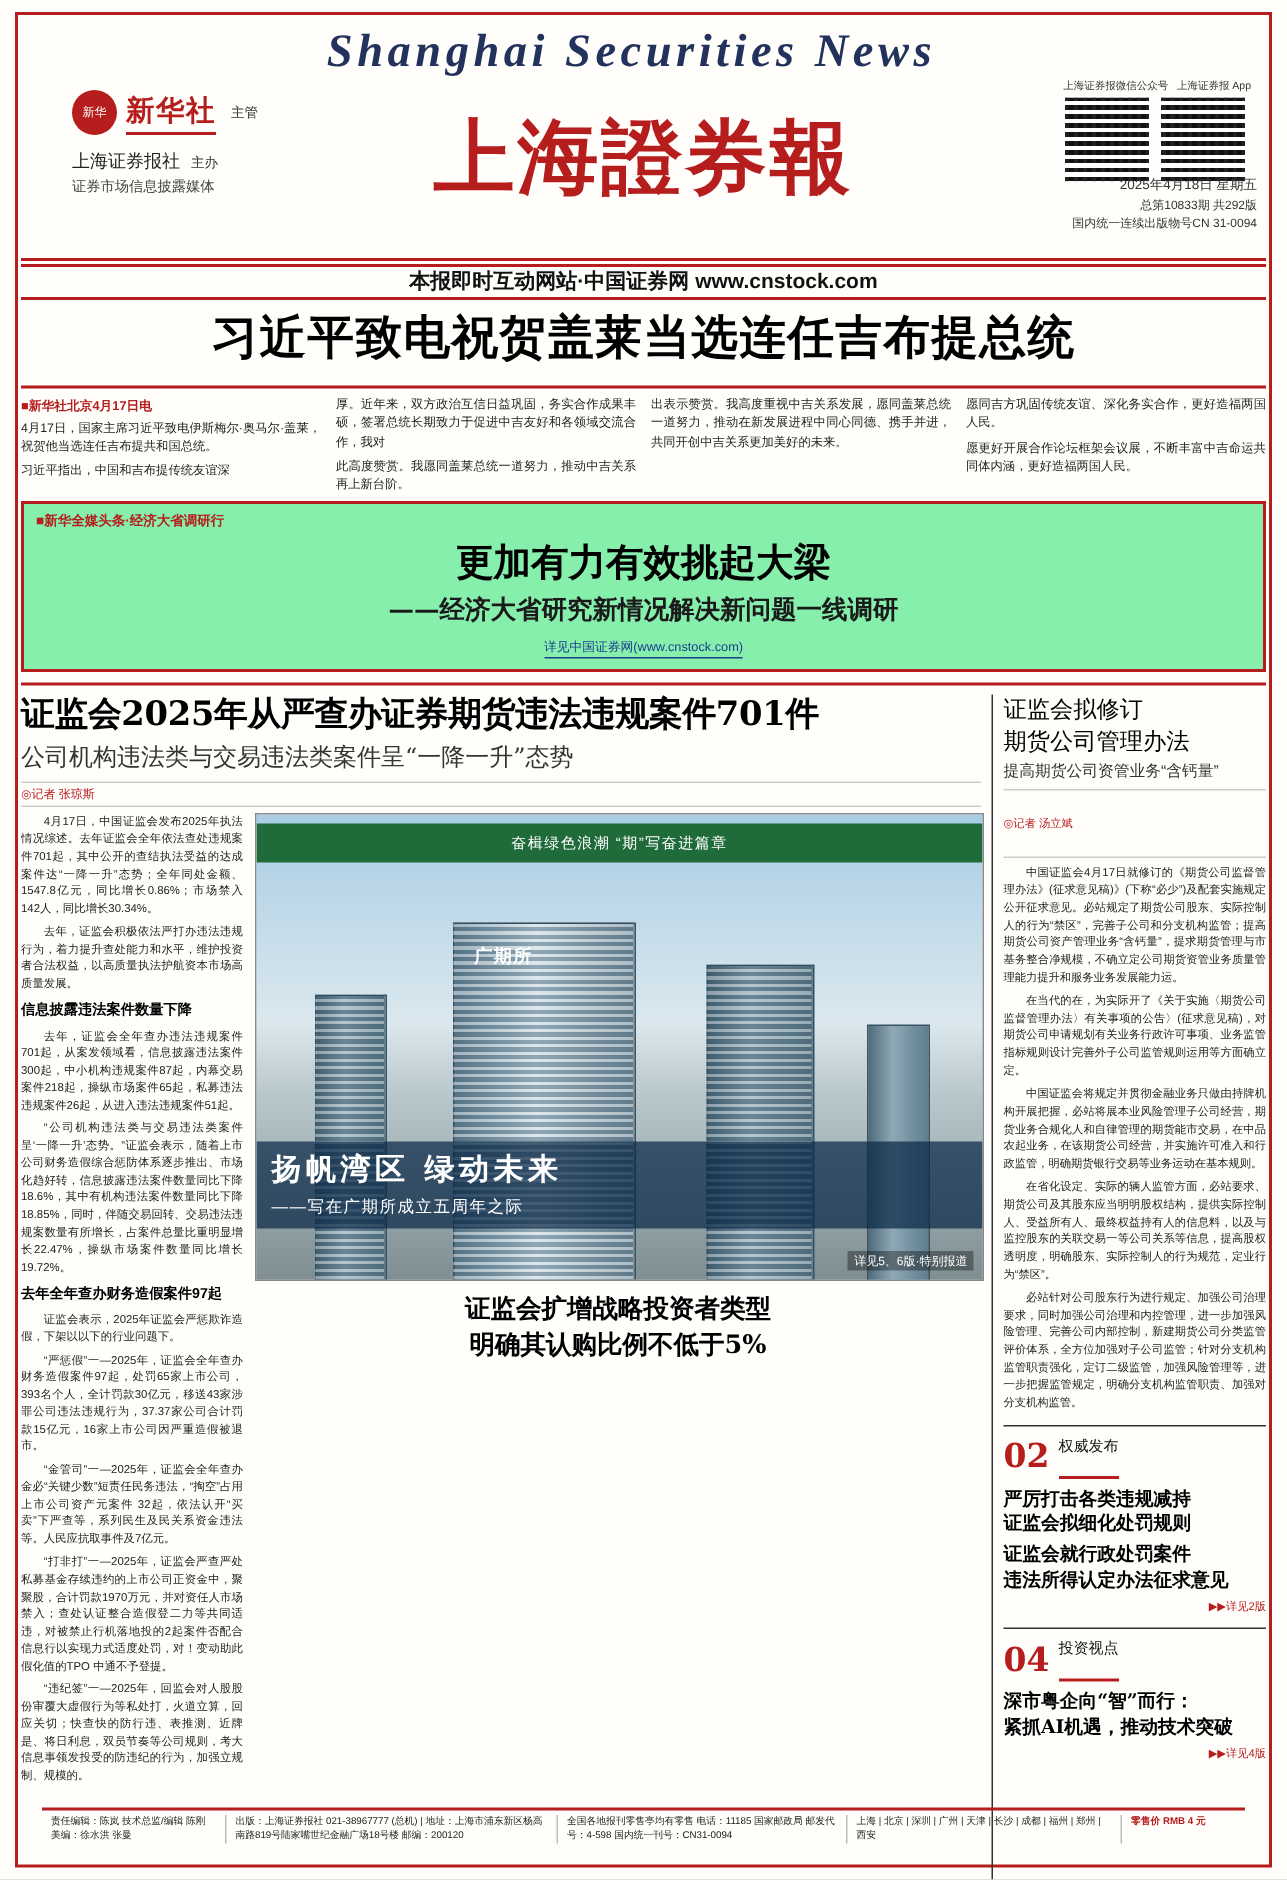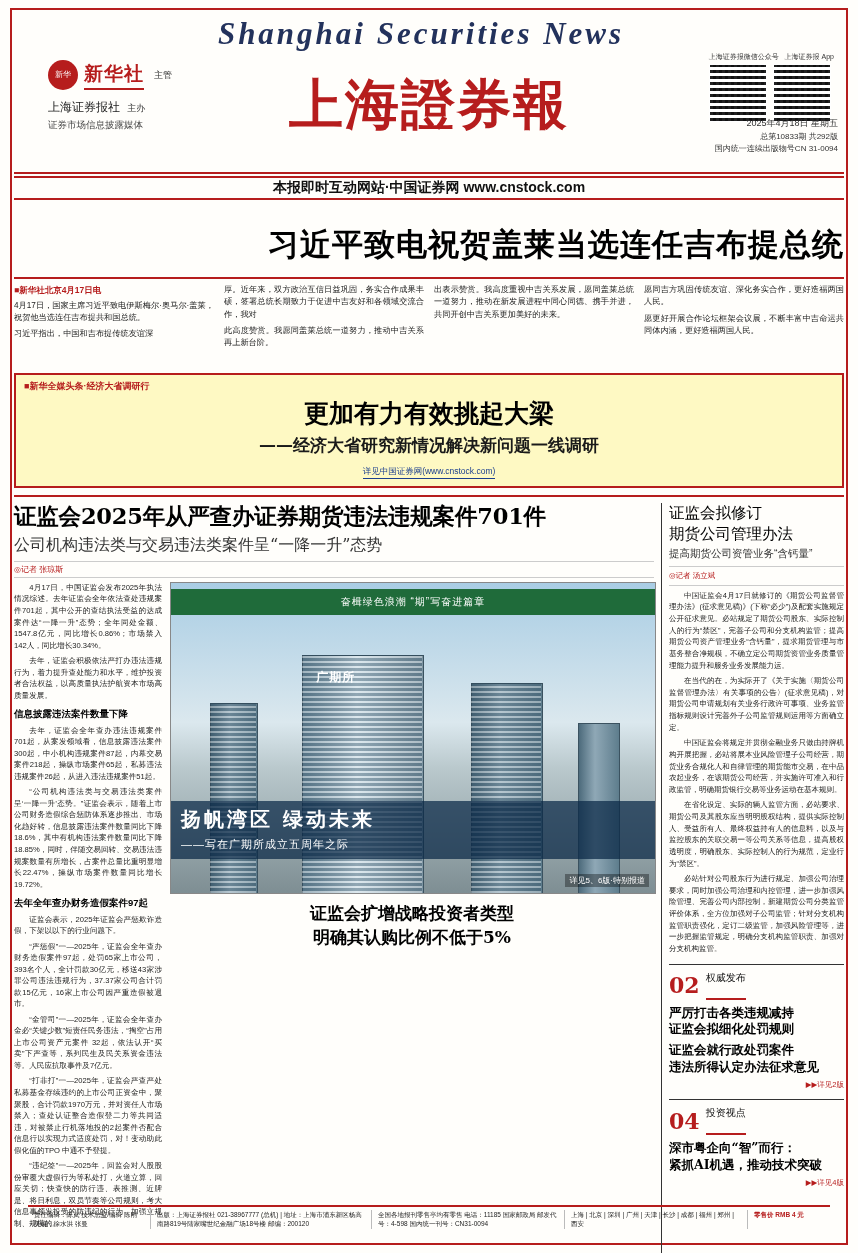--- a/index.html
+++ b/index.html
@@ -31,30 +31,30 @@
     repeating-linear-gradient(0deg,#111 0 3px,#fff 3px 6px),
     repeating-linear-gradient(90deg,#111 0 3px,transparent 3px 6px);
     background-blend-mode:screen;border:1px solid #fff;}
   .qr-wrap{display:flex;gap:6px;}
   .date-block{position:absolute;right:6px;top:105px;text-align:right;font-size:8px;color:#333;line-height:1.55;}
   .date-block .d1{font-size:9px;}
   .banner{height:20px;border-top:2px solid #b61d1d;border-bottom:2px solid #b61d1d;display:flex;
     align-items:center;justify-content:center;font-size:14px;font-weight:bold;color:#111;margin-top:2px;}
 
   
-  .lead{padding:24px 0 4px;text-align:right;}
+  .lead{padding:4px 0 4px;text-align:center;}
   .lead h1{margin:0;font-family:"DejaVu Serif","Liberation Serif",serif;font-size:31px;font-weight:bold;letter-spacing:1px;color:#000;}
   .lead-rule{height:2px;background:#b61d1d;margin:7px 0 5px;}
   .lead-cols{display:flex;gap:10px;font-size:8.2px;line-height:1.5;color:#222;}
   .lead-cols .col{flex:1;}
   .lead-cols .tag{color:#b61d1d;font-weight:bold;font-size:8.5px;display:block;margin-bottom:3px;}
   .lead-cols p{margin:0 0 4px;text-align:justify;}
 
   
-  .box2{border:2px solid #b61d1d;margin-top:20px;background:#fef9c3;padding:5px 8px 7px;position:relative;}
+  .box2{border:2px solid #b61d1d;margin-top:1px;background:#86efac;padding:5px 8px 7px;position:relative;}
   .box2 .kicker{font-size:9px;color:#b61d1d;font-weight:bold;}
   .box2 h2{margin:4px 0 0;text-align:center;font-family:"DejaVu Serif",serif;font-size:25px;font-weight:bold;color:#000;}
   .box2 h3{margin:4px 0 2px;text-align:center;font-family:"DejaVu Serif",serif;font-size:17px;font-weight:bold;color:#1a1a1a;}
   .box2 .link{text-align:center;font-size:8.5px;color:#1b3f8f;border-bottom:1px solid #1b3f8f;display:inline-block;}
   .box2 .linkwrap{text-align:center;margin-top:3px;}
 
   
   .body{display:flex;margin-top:7px;border-top:2px solid #b61d1d;padding-top:6px;height:855px;}
   .left{flex:1;padding-right:7px;}
   .right{width:175px;border-left:1px solid #333;padding-left:7px;}
@@ -77,21 +77,21 @@
   .ph-glass{position:absolute;background:repeating-linear-gradient(0deg,rgba(255,255,255,.35) 0 2px,rgba(40,70,90,.35) 2px 5px);}
   .ph-cap{position:absolute;left:0;right:0;bottom:34px;height:58px;background:rgba(10,40,70,.72);color:#fff;padding:5px 10px;box-sizing:border-box;}
   .ph-cap .c1{font-family:"DejaVu Serif",serif;font-size:20px;font-weight:bold;letter-spacing:3px;}
   .ph-cap .c2{font-size:11px;margin-top:4px;letter-spacing:1px;}
   .ph-ref{position:absolute;right:6px;bottom:6px;font-size:8px;color:#fff;background:rgba(0,0,0,.35);padding:1px 4px;margin-top:48px;}
   .photo-title{text-align:center;margin-top:8px;font-family:"DejaVu Serif",serif;font-weight:bold;font-size:17px;line-height:1.4;}
 
   
   .r-title{font-family:"DejaVu Serif",serif;font-size:15.5px;font-weight:normal;line-height:1.3;}
   .r-sub{font-size:10.5px;color:#333;margin-top:3px;}
-  .r-byline{font-size:7.5px;color:#b61d1d;margin:5px 0 4px;border-top:1px solid #ccc;border-bottom:1px solid #ccc;padding:4px 0;}
+  .r-byline{font-size:7.5px;color:#b61d1d;margin:5px 0 4px;border-top:1px solid #ccc;border-bottom:1px solid #ccc;padding:17px 0;}
   .r-txt{font-size:7.5px;line-height:1.55;text-align:justify;color:#222;}
   .r-txt p{margin:0 0 4px;text-indent:2em;}
   .r-sec{display:flex;align-items:center;gap:6px;margin:9px 0 5px;border-top:1px solid #333;padding-top:6px;}
   .r-num{font-family:"DejaVu Serif",serif;font-size:22px;font-weight:bold;color:#b61d1d;line-height:1;}
   .r-sec-label{font-size:10px;color:#111;border-bottom:2px solid #b61d1d;padding-bottom:13px;}
   .r-item{font-family:"DejaVu Serif",serif;font-size:12.5px;font-weight:bold;line-height:1.35;margin-bottom:4px;}
   .r-ref{font-size:7.5px;color:#b61d1d;text-align:right;}
 
   
   .footer{position:absolute;left:14px;right:14px;bottom:12px;border-top:2px solid #b61d1d;padding-top:3px;

